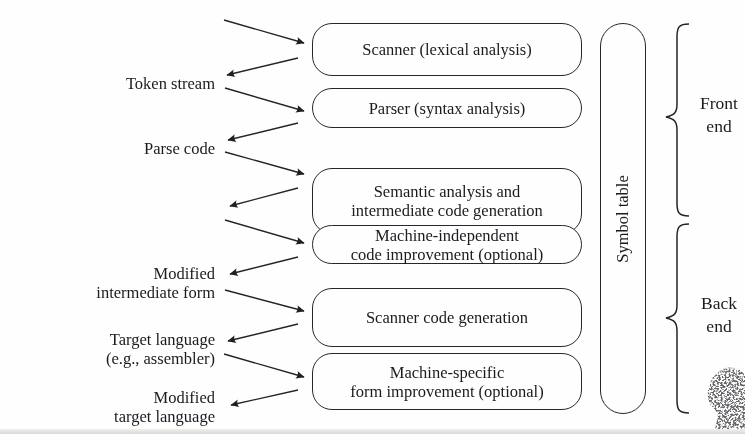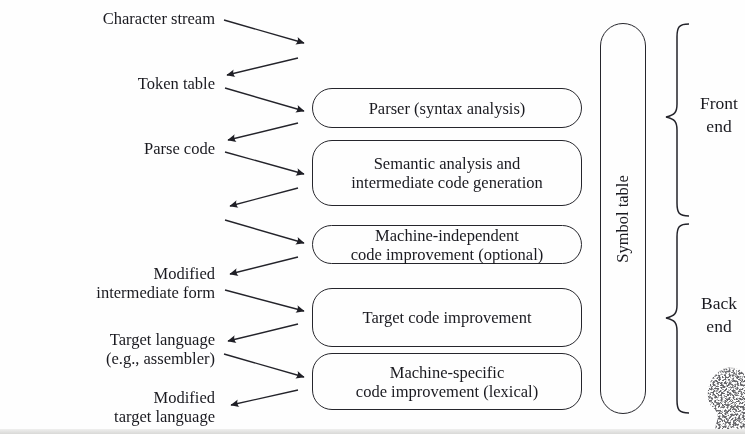--- a/index.html
+++ b/index.html
@@ -60,38 +60,38 @@
       <line x1="298" y1="324" x2="228" y2="341" marker-end="url(#ah)"></line>
       <line x1="224" y1="354" x2="304" y2="377" marker-end="url(#ah)"></line>
       <line x1="298" y1="390" x2="231" y2="405" marker-end="url(#ah)"></line>
     </g>
     <g stroke="#23232a" stroke-width="1.5" fill="none">
       <path d="M689,24 C679,24 677,27 677,37 L677,104 C677,112 675,115 666,117 C675,119 677,122 677,130 L677,203 C677,213 679,216 689,216"></path>
       <path d="M689,224 C679,224 677,227 677,237 L677,305 C677,313 675,316 666,318 C675,320 677,323 677,331 L677,400 C677,410 679,413 689,413"></path>
     </g>
   </svg>
 
-  <div class="artifact" style="top:9px">Character stream</div>
-  <div class="artifact" style="top:74px">Token table</div>
+  <div class="artifact" style="top:74px">Token stream</div>
   <div class="artifact" style="top:139px">Parse code</div>
   <div class="artifact" style="top:264px">Modified
 intermediate form</div>
   <div class="artifact" style="top:330px">Target language
 (e.g., assembler)</div>
   <div class="artifact" style="top:388px">Modified
 target language</div>
 
+  <div class="stage" style="top:23px;height:53px">Scanner (lexical analysis)</div>
   <div class="stage" style="top:88px;height:40px">Parser (syntax analysis)</div>
-  <div class="stage" style="top:140px;height:66px">Semantic analysis and
+  <div class="stage" style="top:168px;height:66px">Semantic analysis and
 intermediate code generation</div>
   <div class="stage" style="top:225px;height:39px">Machine-independent
 code improvement (optional)</div>
-  <div class="stage" style="top:288px;height:59px">Target code improvement</div>
+  <div class="stage" style="top:288px;height:59px">Scanner code generation</div>
   <div class="stage" style="top:353px;height:57px">Machine-specific
-code improvement (lexical)</div>
+form improvement (optional)</div>
 
   <div class="symbol-table">
     <span>Symbol table</span>
   </div>
 
   <div class="group-label" style="top:92px">Front
 end</div>
   <div class="group-label" style="top:292px">Back
 end</div>
 

